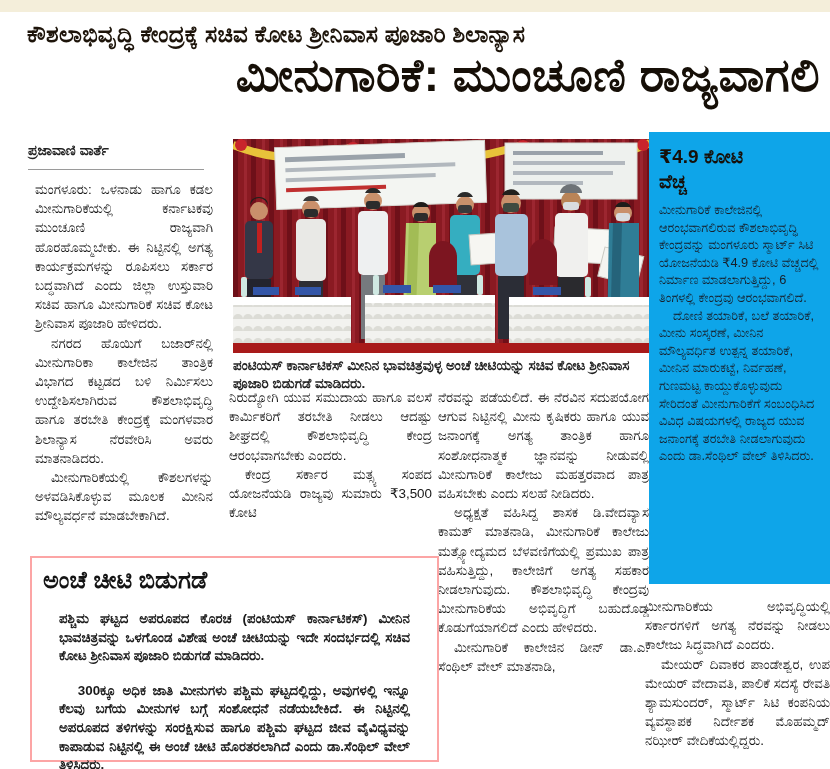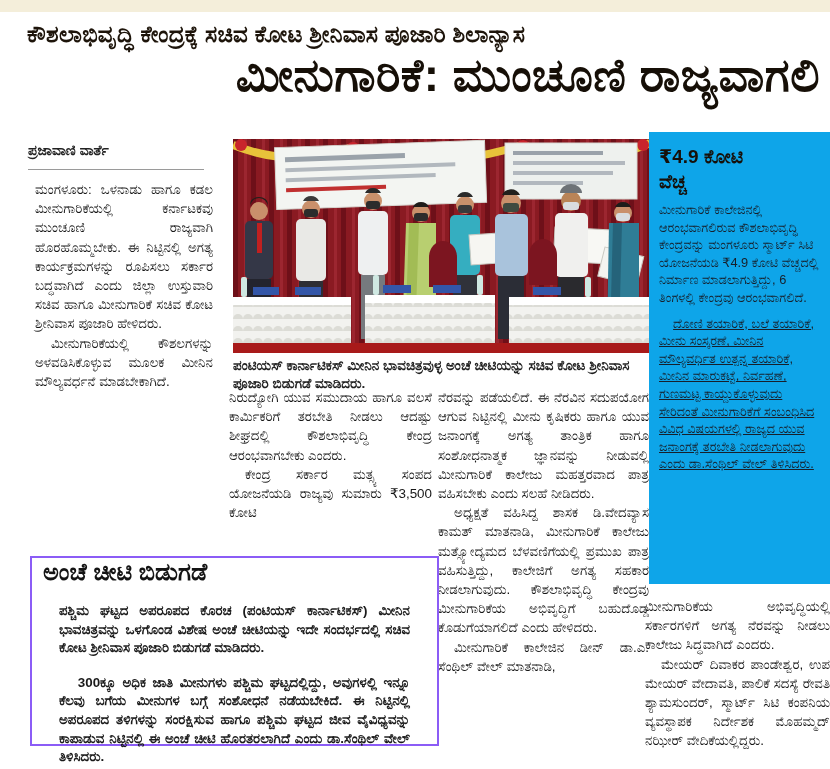--- a/index.html
+++ b/index.html
@@ -15,47 +15,48 @@
   .col{position:absolute;font-size:13.4px;line-height:19.2px;text-align:justify;color:#171717;}
   .col p{margin:0;}
   .col p.ind{text-indent:1.2em;}
   .col1{left:35px;top:180px;width:178px;height:366px;}
   .col2{left:229px;top:388px;width:203px;height:172px;overflow:hidden;}
   .col3{left:438px;top:388px;width:211px;height:380px;overflow:hidden;}
   .col4{left:645px;top:597px;width:185px;height:172px;overflow:hidden;}
   .photo{position:absolute;left:233px;top:139px;width:417px;height:214px;background:#8a1a22;}
   .caption{position:absolute;left:233px;top:357px;width:417px;font-size:13.6px;font-weight:700;
            line-height:18px;color:#1f1f1f;}
-  .stamp-box{position:absolute;left:30px;top:556px;width:383px;height:186px;border:2px solid #8b5cf6;
-             padding:0 11px;background:#fff;}
+  .stamp-box{position:absolute;left:30px;top:556px;width:383px;height:186px;border:2px solid #fca5a5;
+             padding:8px 11px;background:#fff;}
   .stamp-box .box-title{font-size:24px;font-weight:800;color:#141414;margin:0 0 4px 0;}
   .stamp-box p{margin:16px;font-size:13.4px;font-weight:600;line-height:18.6px;text-align:justify;color:#1a1a1a;}
   .stamp-box p.ind{text-indent:1.4em;}
   .sidebar{position:absolute;left:649px;top:132px;width:161px;height:428px;background:#0ea5e9;
            padding:12px 10px;}
   .sidebar .sb-title{font-size:19px;font-weight:800;color:#16100a;line-height:25px;margin-bottom:7px;}
   .sidebar .sb-title span{display:block;}
   .sidebar p{margin:0;font-size:12.8px;line-height:17.6px;color:#17202c;text-align:left;}
-  .sidebar p.ind{text-indent:1.1em;margin-top:8px;text-decoration:underline;}
+  .sidebar p.ind{text-indent:1.1em;margin-top:0;}
 </style>
 </head>
 <body>
 
 <div class="page">
 
   <div class="topbar"></div>
 
   <div class="kicker">ಕೌಶಲಾಭಿವೃದ್ಧಿ ಕೇಂದ್ರಕ್ಕೆ ಸಚಿವ ಕೋಟ ಶ್ರೀನಿವಾಸ ಪೂಜಾರಿ ಶಿಲಾನ್ಯಾಸ</div>
   <h1 class="headline">ಮೀನುಗಾರಿಕೆ: ಮುಂಚೂಣಿ ರಾಜ್ಯವಾಗಲಿ</h1>
 
   <div class="byline">ಪ್ರಜಾವಾಣಿ ವಾರ್ತೆ</div>
   <div class="byline-rule"></div>
 
   <div class="col col1">
     <p>ಮಂಗಳೂರು: ಒಳನಾಡು ಹಾಗೂ ಕಡಲ ಮೀನುಗಾರಿಕೆಯಲ್ಲಿ ಕರ್ನಾಟಕವು ಮುಂಚೂಣಿ ರಾಜ್ಯವಾಗಿ ಹೊರಹೊಮ್ಮಬೇಕು. ಈ ನಿಟ್ಟಿನಲ್ಲಿ ಅಗತ್ಯ ಕಾರ್ಯಕ್ರಮಗಳನ್ನು ರೂಪಿಸಲು ಸರ್ಕಾರ ಬದ್ಧವಾಗಿದೆ ಎಂದು ಜಿಲ್ಲಾ ಉಸ್ತುವಾರಿ ಸಚಿವ ಹಾಗೂ ಮೀನುಗಾರಿಕೆ ಸಚಿವ ಕೋಟ ಶ್ರೀನಿವಾಸ ಪೂಜಾರಿ ಹೇಳಿದರು.</p>
+    <p class="ind">ನಗರದ ಹೊಯಿಗೆ ಬಜಾರ್‌ನಲ್ಲಿ ಮೀನುಗಾರಿಕಾ ಕಾಲೇಜಿನ ತಾಂತ್ರಿಕ ವಿಭಾಗದ ಕಟ್ಟಡದ ಬಳಿ ನಿರ್ಮಿಸಲು ಉದ್ದೇಶಿಸಲಾಗಿರುವ ಕೌಶಲಾಭಿವೃದ್ಧಿ ಹಾಗೂ ತರಬೇತಿ ಕೇಂದ್ರಕ್ಕೆ ಮಂಗಳವಾರ ಶಿಲಾನ್ಯಾಸ ನೆರವೇರಿಸಿ ಅವರು ಮಾತನಾಡಿದರು.</p>
     <p class="ind">ಮೀನುಗಾರಿಕೆಯಲ್ಲಿ ಕೌಶಲಗಳನ್ನು ಅಳವಡಿಸಿಕೊಳ್ಳುವ ಮೂಲಕ ಮೀನಿನ ಮೌಲ್ಯವರ್ಧನೆ ಮಾಡಬೇಕಾಗಿದೆ.</p>
   </div>
 
   <div class="photo">
     <svg width="417" height="214" viewBox="0 0 417 214" xmlns="http://www.w3.org/2000/svg">
       <defs>
         <pattern id="pleats" width="18" height="214" patternUnits="userSpaceOnUse">
           <rect width="18" height="214" fill="#8a1a22"></rect>
           <rect x="0" width="5" height="214" fill="#6e1019"></rect>
           <rect x="11" width="3" height="214" fill="#9c2630"></rect>

